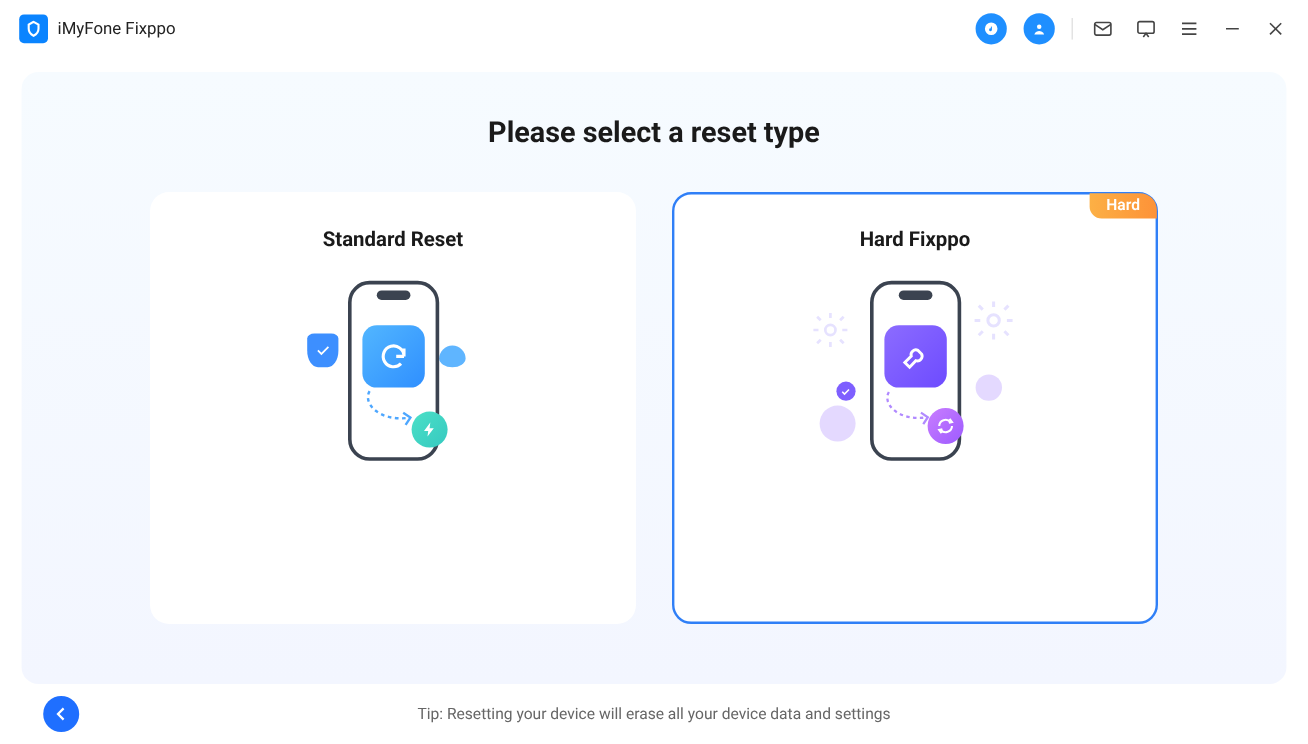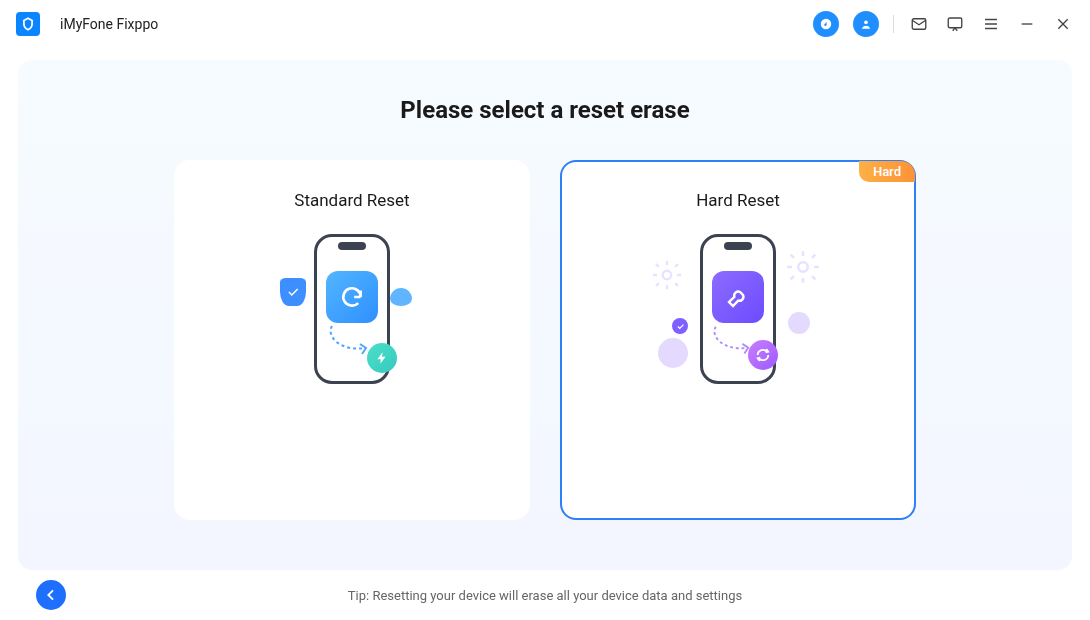--- a/index.html
+++ b/index.html
@@ -14,21 +14,21 @@
   .titlebar {
     height: 48px;
     display: flex;
     align-items: center;
     padding: 0 16px;
     justify-content: space-between;
   }
   .titlebar-left {
     display: flex;
     align-items: center;
-    gap: 20px;
+    gap: 8px;
   }
   .app-logo {
     width: 24px;
     height: 24px;
     background: #0a84ff;
     border-radius: 4px;
     display: flex;
     align-items: center;
     justify-content: center;
     color: #fff;
@@ -83,38 +83,38 @@
     color: #1a1a1a;
     margin-bottom: 36px;
   }
   .cards {
     display: flex;
     gap: 30px;
     width: 100%;
     justify-content: center;
   }
   .card {
-    width: 356px;
+    width: 405px;
     min-height: 360px;
     background: #fff;
     border-radius: 16px;
     padding: 28px 26px 22px 26px;
     position: relative;
     display: flex;
     flex-direction: column;
     align-items: center;
     cursor: pointer;
     border: 2px solid transparent;
   }
   .card.selected {
     border: 2px solid #2f7ff7;
   }
   .card-title {
     font-size: 17px;
-    font-weight: 400;
+    font-weight: 700;
     color: #1a1a1a;
     margin-bottom: 18px;
   }
   .card-illustration {
     width: 180px;
     height: 160px;
     position: relative;
     margin-bottom: 18px;
   }
   .card-desc {
@@ -254,21 +254,21 @@
     <div class="icon-btn">
       <svg width="16" height="16" viewBox="0 0 24 24" fill="none" stroke="currentColor" stroke-width="2">
           <line x1="5" y1="5" x2="19" y2="19"></line>
           <line x1="19" y1="5" x2="5" y2="19"></line>
         </svg>
     </div>
   </div>
 </div>
 
 <div class="main">
-  <div class="page-title">Please select a reset erase</div>
+  <div class="page-title">Please select a reset type</div>
 
   <div class="cards">
 
     <div class="card">
       <div class="card-title">Standard Reset</div>
       <div class="card-illustration">
         <div class="deco-blob" style="width:22px;height:18px;background:#5fb5ff;left:128px;top:60px;border-radius:50% 50% 50% 50% / 60% 60% 40% 40%;"></div>
         <div class="phone">
           <div class="app-square blue">
             <svg width="26" height="26" viewBox="0 0 24 24" fill="none" stroke="#fff" stroke-width="2.4">
@@ -288,21 +288,21 @@
         </div>
         <svg style="position:absolute;left:64px;top:96px;" width="44" height="34" viewBox="0 0 44 34" fill="none" stroke="#4ea7ff" stroke-width="2" stroke-dasharray="3 3">
             <path d="M6 2c-6 10 8 26 34 22"></path>
             <path d="M34 20l6 4-4 6" stroke-dasharray="0"></path>
           </svg>
       </div>
     </div>
 
     <div class="card selected">
       <div class="badge">Hard</div>
-      <div class="card-title">Hard Reset</div>
+      <div class="card-title">Hard Fixppo</div>
       <div class="card-illustration">
         <svg style="position:absolute;left:2px;top:30px;" width="34" height="34" viewBox="0 0 24 24" fill="none" stroke="#e6e2ff" stroke-width="1.6">
             <circle cx="12" cy="12" r="3"></circle>
             <path d="M12 2v3M12 19v3M4.2 4.2l2.1 2.1M17.7 17.7l2.1 2.1M2 12h3M19 12h3M4.2 19.8l2.1-2.1M17.7 6.3l2.1-2.1"></path>
           </svg>
         <svg style="position:absolute;left:136px;top:20px;" width="38" height="38" viewBox="0 0 24 24" fill="none" stroke="#e6e2ff" stroke-width="1.6">
             <circle cx="12" cy="12" r="3"></circle>
             <path d="M12 2v3M12 19v3M4.2 4.2l2.1 2.1M17.7 17.7l2.1 2.1M2 12h3M19 12h3M4.2 19.8l2.1-2.1M17.7 6.3l2.1-2.1"></path>
           </svg>
         <div class="deco-circle" style="width:22px;height:22px;background:#e4d9ff;left:140px;top:84px;"></div>

